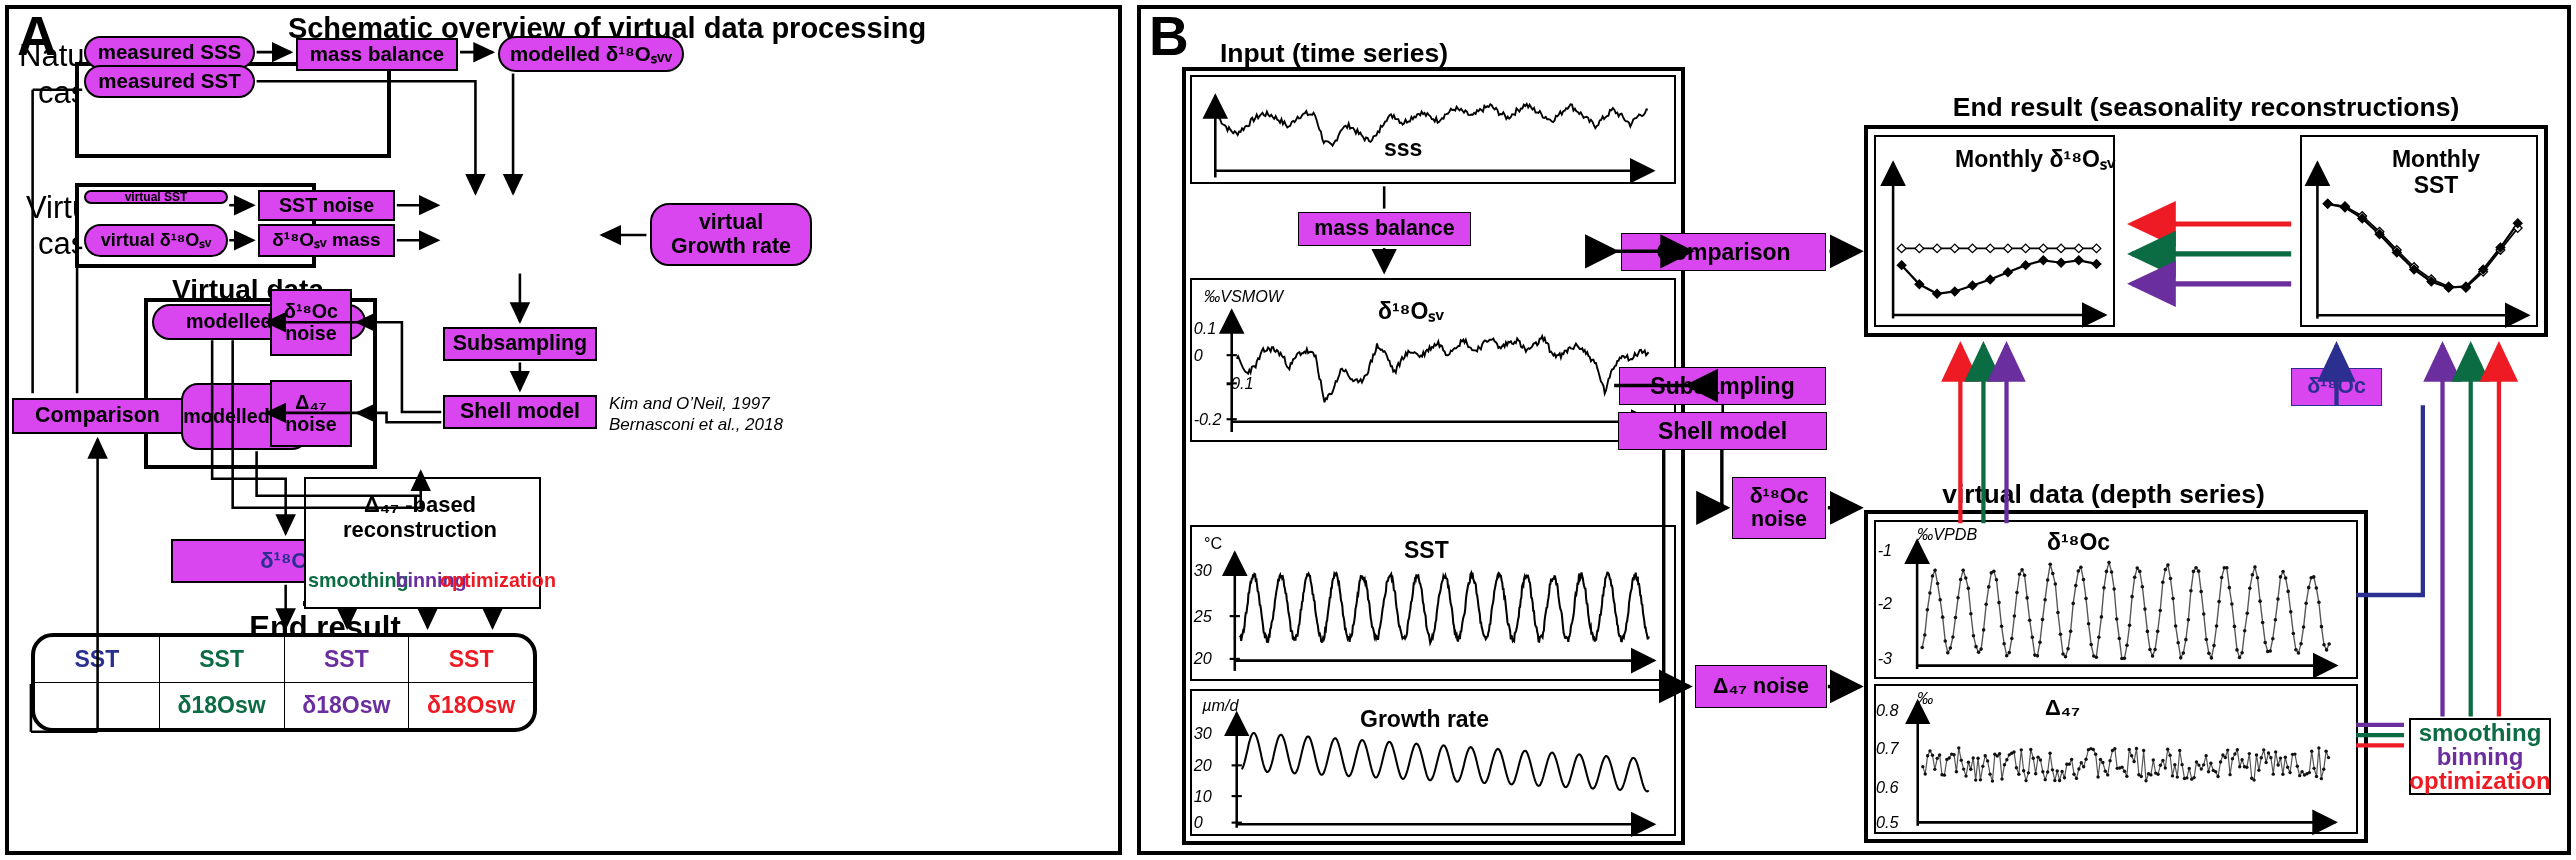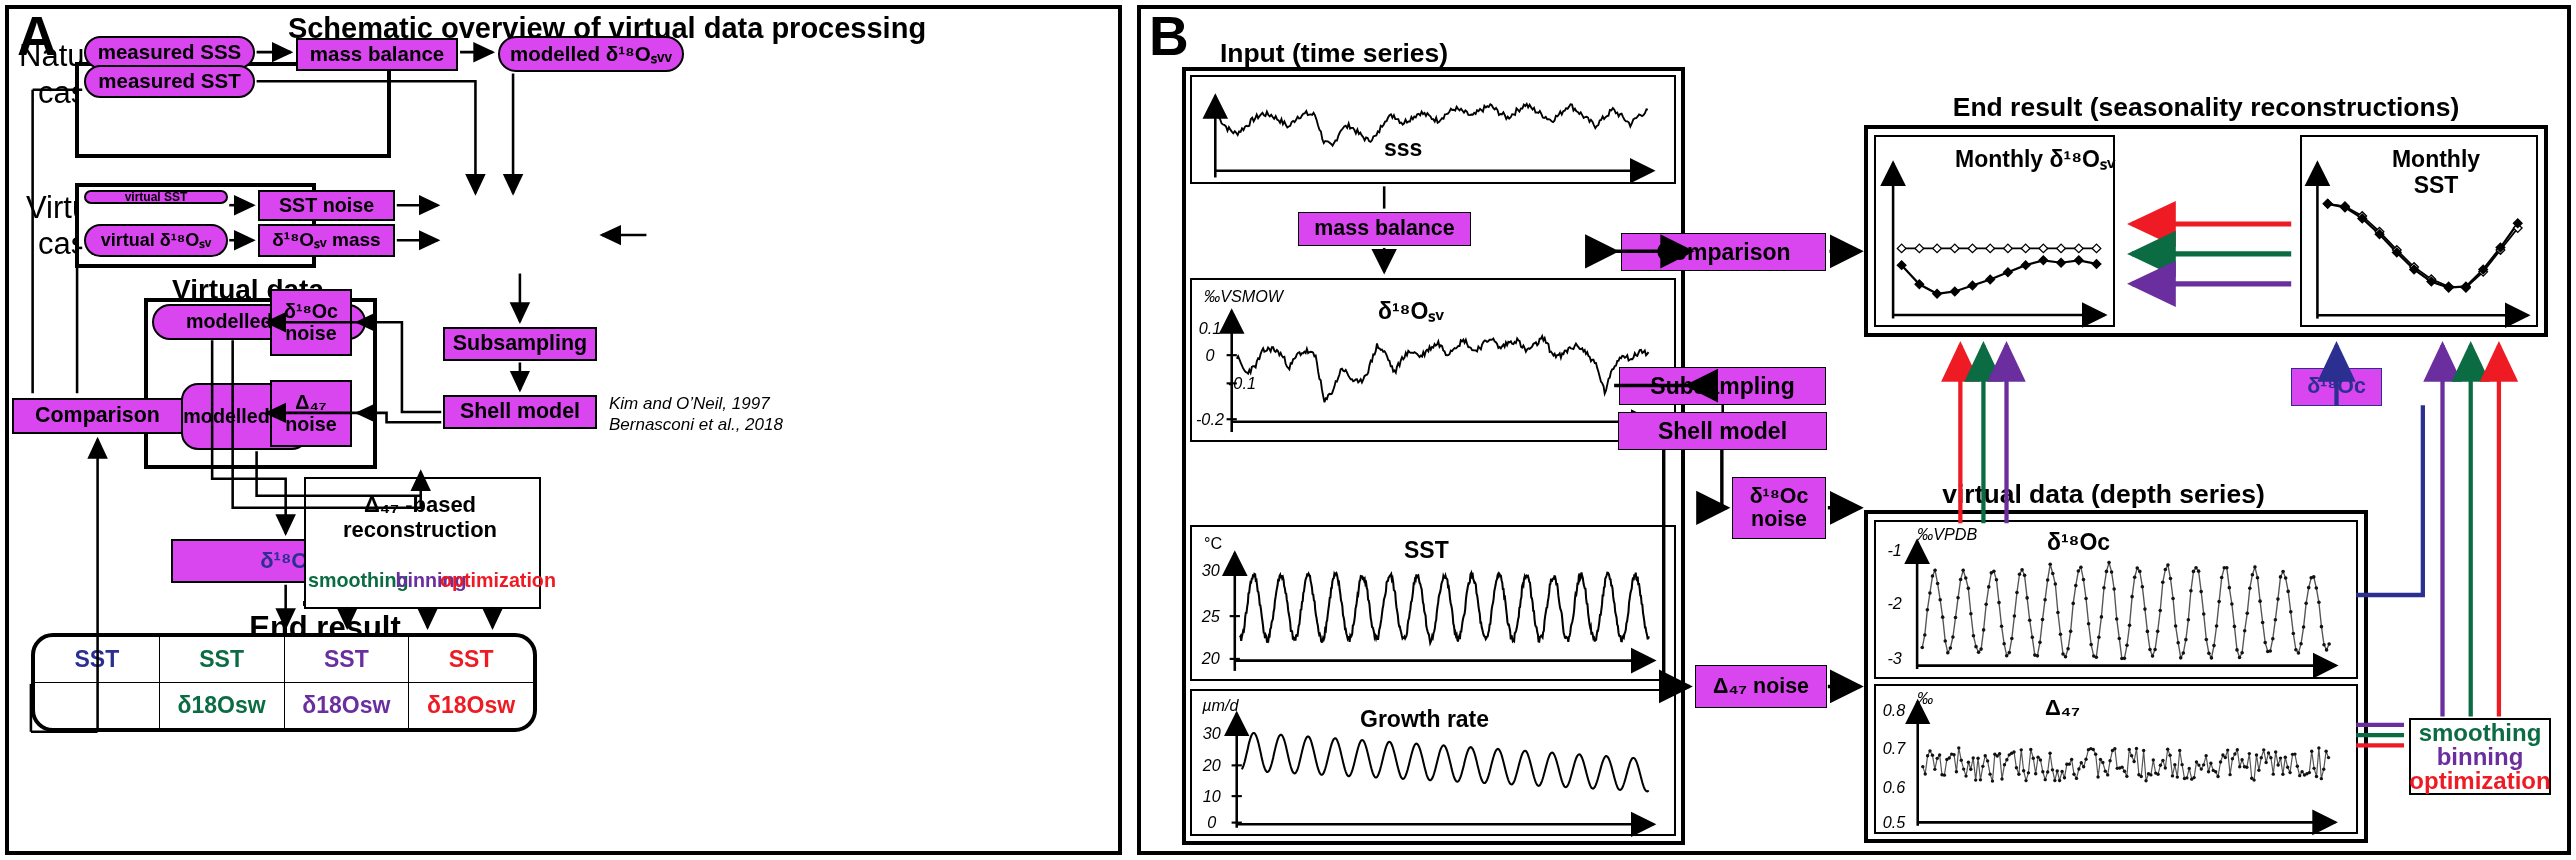--- a/index.html
+++ b/index.html
@@ -27,21 +27,21 @@
   
   .er-table{position:absolute;box-sizing:border-box;border:4.3px solid #000;border-radius:22px;background:#fff;display:flex;}
   .er-col{flex:1;display:flex;flex-direction:column;border-right:1.7px solid #000;box-sizing:border-box;}
   .er-col:last-child{border-right:none;}
   .er-cell{flex:1;display:flex;align-items:center;justify-content:center;font-weight:bold;font-size:23px;}
   .er-cell.top{border-bottom:1.7px solid #000;}
 
   
   .plotbox{position:absolute;box-sizing:border-box;border:2.6px solid #000;background:#fff;}
   .axlabel{position:absolute;font-style:italic;font-size:16.2px;color:#000;white-space:nowrap;}
-  .tick{position:absolute;font-style:italic;font-size:16.2px;color:#000;white-space:nowrap;text-align:center;}
+  .tick{position:absolute;font-style:italic;font-size:16.2px;color:#000;white-space:nowrap;text-align:left;}
   .ptitle-in{position:absolute;font-weight:bold;font-size:23px;color:#000;white-space:nowrap;}
 
   .legend-box{position:absolute;box-sizing:border-box;border:2.6px solid #000;background:#fff;
        display:flex;flex-direction:column;align-items:center;justify-content:center;font-weight:bold;font-size:24px;line-height:1.0;}
 </style>
 </head>
 <body>
 
 <div id="root">
 
@@ -71,20 +71,21 @@
   <div class="group" style="left:75px;top:183px;width:241px;height:85px;"></div>
   <div class="node pill" style="left:84px;top:190px;width:144px;height:14px;font-size:12px;">virtual SST</div>
   <div class="node pill" style="left:84px;top:224px;width:144px;height:32.5px;font-size:18px;">
     <span>virtual δ¹⁸Oₛᵥ</span>
   </div>
   <div class="node rect" style="left:258px;top:190px;width:137px;height:31px;font-size:19.7px;">SST noise</div>
   <div class="node rect" style="left:258px;top:224px;width:137px;height:32.5px;font-size:19px;">
     <span>δ¹⁸Oₛᵥ mass</span>
   </div>
 
+  <div class="node pill" style="left:650px;top:203px;width:162px;height:63px;font-size:21.4px;border-radius:19px;padding:0 6.8px;">virtual Growth rate</div>
 
   <div class="node rect" style="left:443px;top:327px;width:154px;height:34px;font-size:21.4px;">Subsampling</div>
   <div class="node rect" style="left:443px;top:395px;width:154px;height:34px;font-size:21.4px;">Shell model</div>
 
   <div class="cite" style="left:609px;top:393px;width:222px;">
     <div>Kim and O’Neil, 1997</div>
     <div>Bernasconi et al., 2018</div>
   </div>
 
   <div class="group" style="left:144px;top:298px;width:233px;height:171px;"></div>

